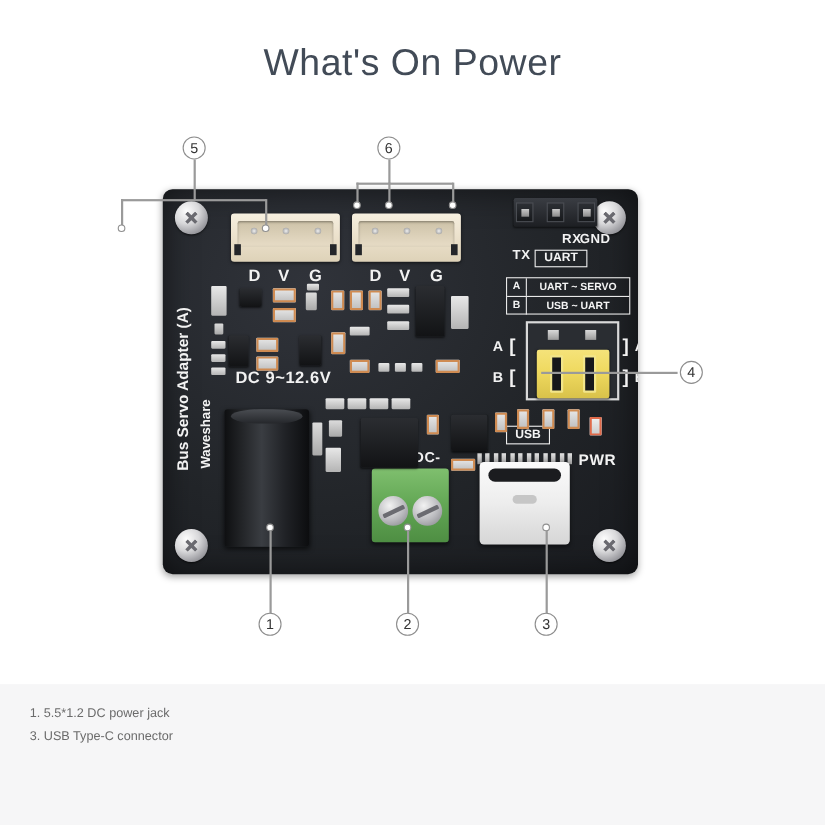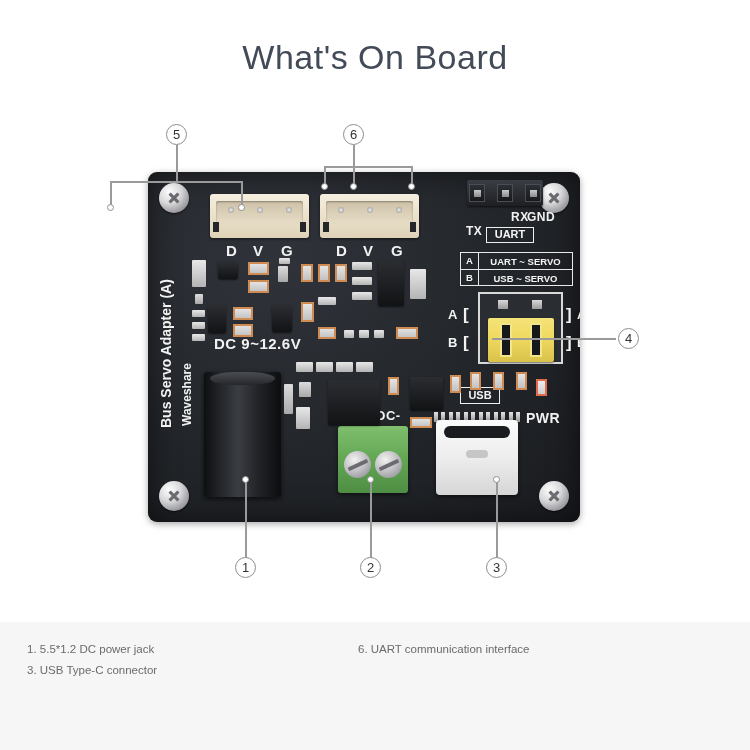--- a/index.html
+++ b/index.html
@@ -183,21 +183,21 @@
     background:#f6f6f7;
   }
   #legend .col{position:absolute;top:17px;font-size:11.5px;color:#6b6b6b;line-height:21px;}
   #legend .col.left{left:27px;}
   #legend .col.right{left:358px;}
   #legend .li{white-space:nowrap;}
 </style>
 </head>
 <body>
 
-<div id="page-title">What's On Board</div>
+<div id="page-title">What's On Power</div>
 
 <div id="figure">
 
   <div class="leader v" style="left:176px;top:35px;height:37px;"></div>
   <div class="leader h" style="left:110px;top:71px;width:132px;"></div>
   <div class="leader v" style="left:110px;top:71px;height:26px;"></div>
   <div class="leader v" style="left:241px;top:71px;height:26px;"></div>
   <div class="leader-dot" style="left:107px;top:94px;"></div>
   <div class="leader-dot" style="left:238px;top:94px;"></div>
 
@@ -271,21 +271,21 @@
     <div class="silk" style="left:379px;top:38px;font-size:12px;">GND</div>
     <div class="boxlabel" style="left:338px;top:55px;width:48px;height:16px;font-size:11px;line-height:13px;">UART</div>
 
     <div id="mode-table">
       <div class="row">
         <div class="k">A</div>
         <div class="v">UART ~ SERVO</div>
       </div>
       <div class="row">
         <div class="k">B</div>
-        <div class="v">USB ~ SERVO</div>
+        <div class="v">USB ~ UART</div>
       </div>
     </div>
 
     <div class="ab-bracket" style="left:300px;top:135px;">A</div>
     <div class="ab-bracket" style="left:315px;top:133px;font-size:17px;">[</div>
     <div class="ab-bracket" style="left:300px;top:163px;">B</div>
     <div class="ab-bracket" style="left:315px;top:161px;font-size:17px;">[</div>
     <div class="ab-bracket" style="left:418px;top:133px;font-size:17px;">]</div>
     <div class="ab-bracket" style="left:429px;top:135px;">A</div>
     <div class="ab-bracket" style="left:418px;top:161px;font-size:17px;">]</div>
@@ -386,15 +386,14 @@
   <div class="callout" style="left:360px;top:447px;">2</div>
   <div class="callout" style="left:486px;top:447px;">3</div>
 </div>
 
 <div id="legend">
   <div class="col left">
     <div class="li">1. 5.5*1.2 DC power jack</div>
     <div class="li">3. USB Type-C connector</div>
   </div>
   <div class="col right">
-    <div class="li">6. UART communication interface</div>
   </div>
 </div>
 
 </body></html>

